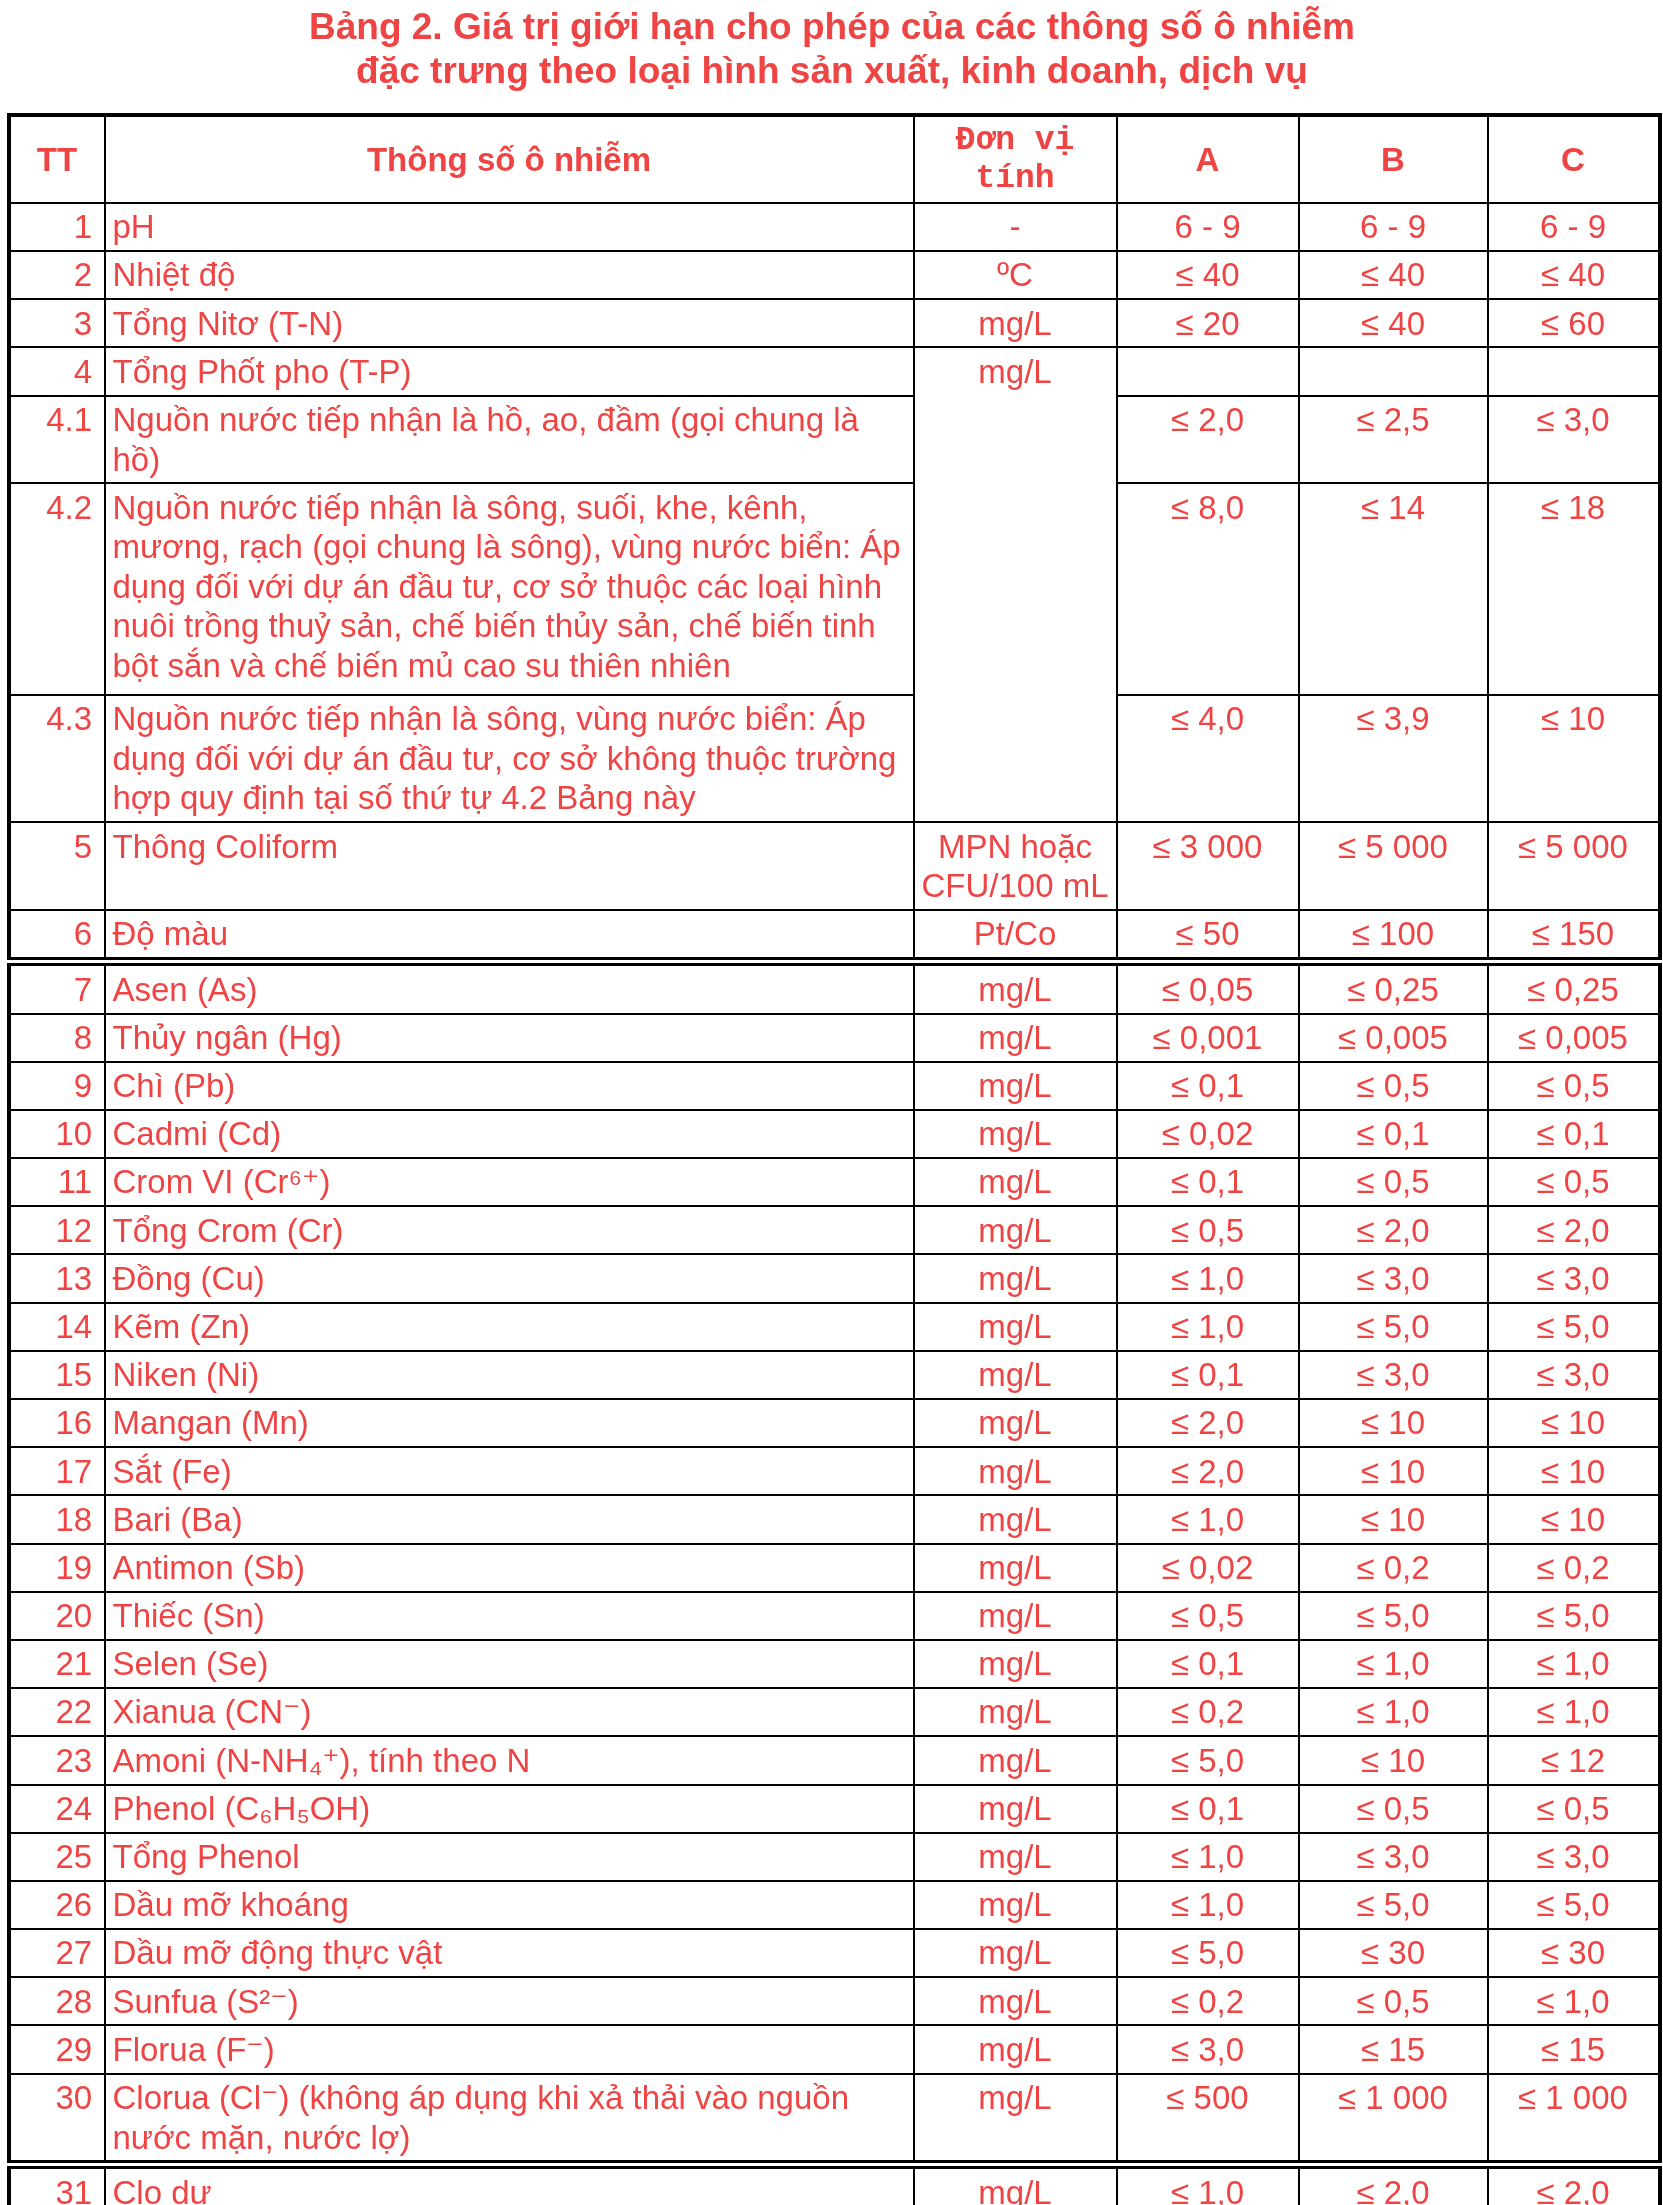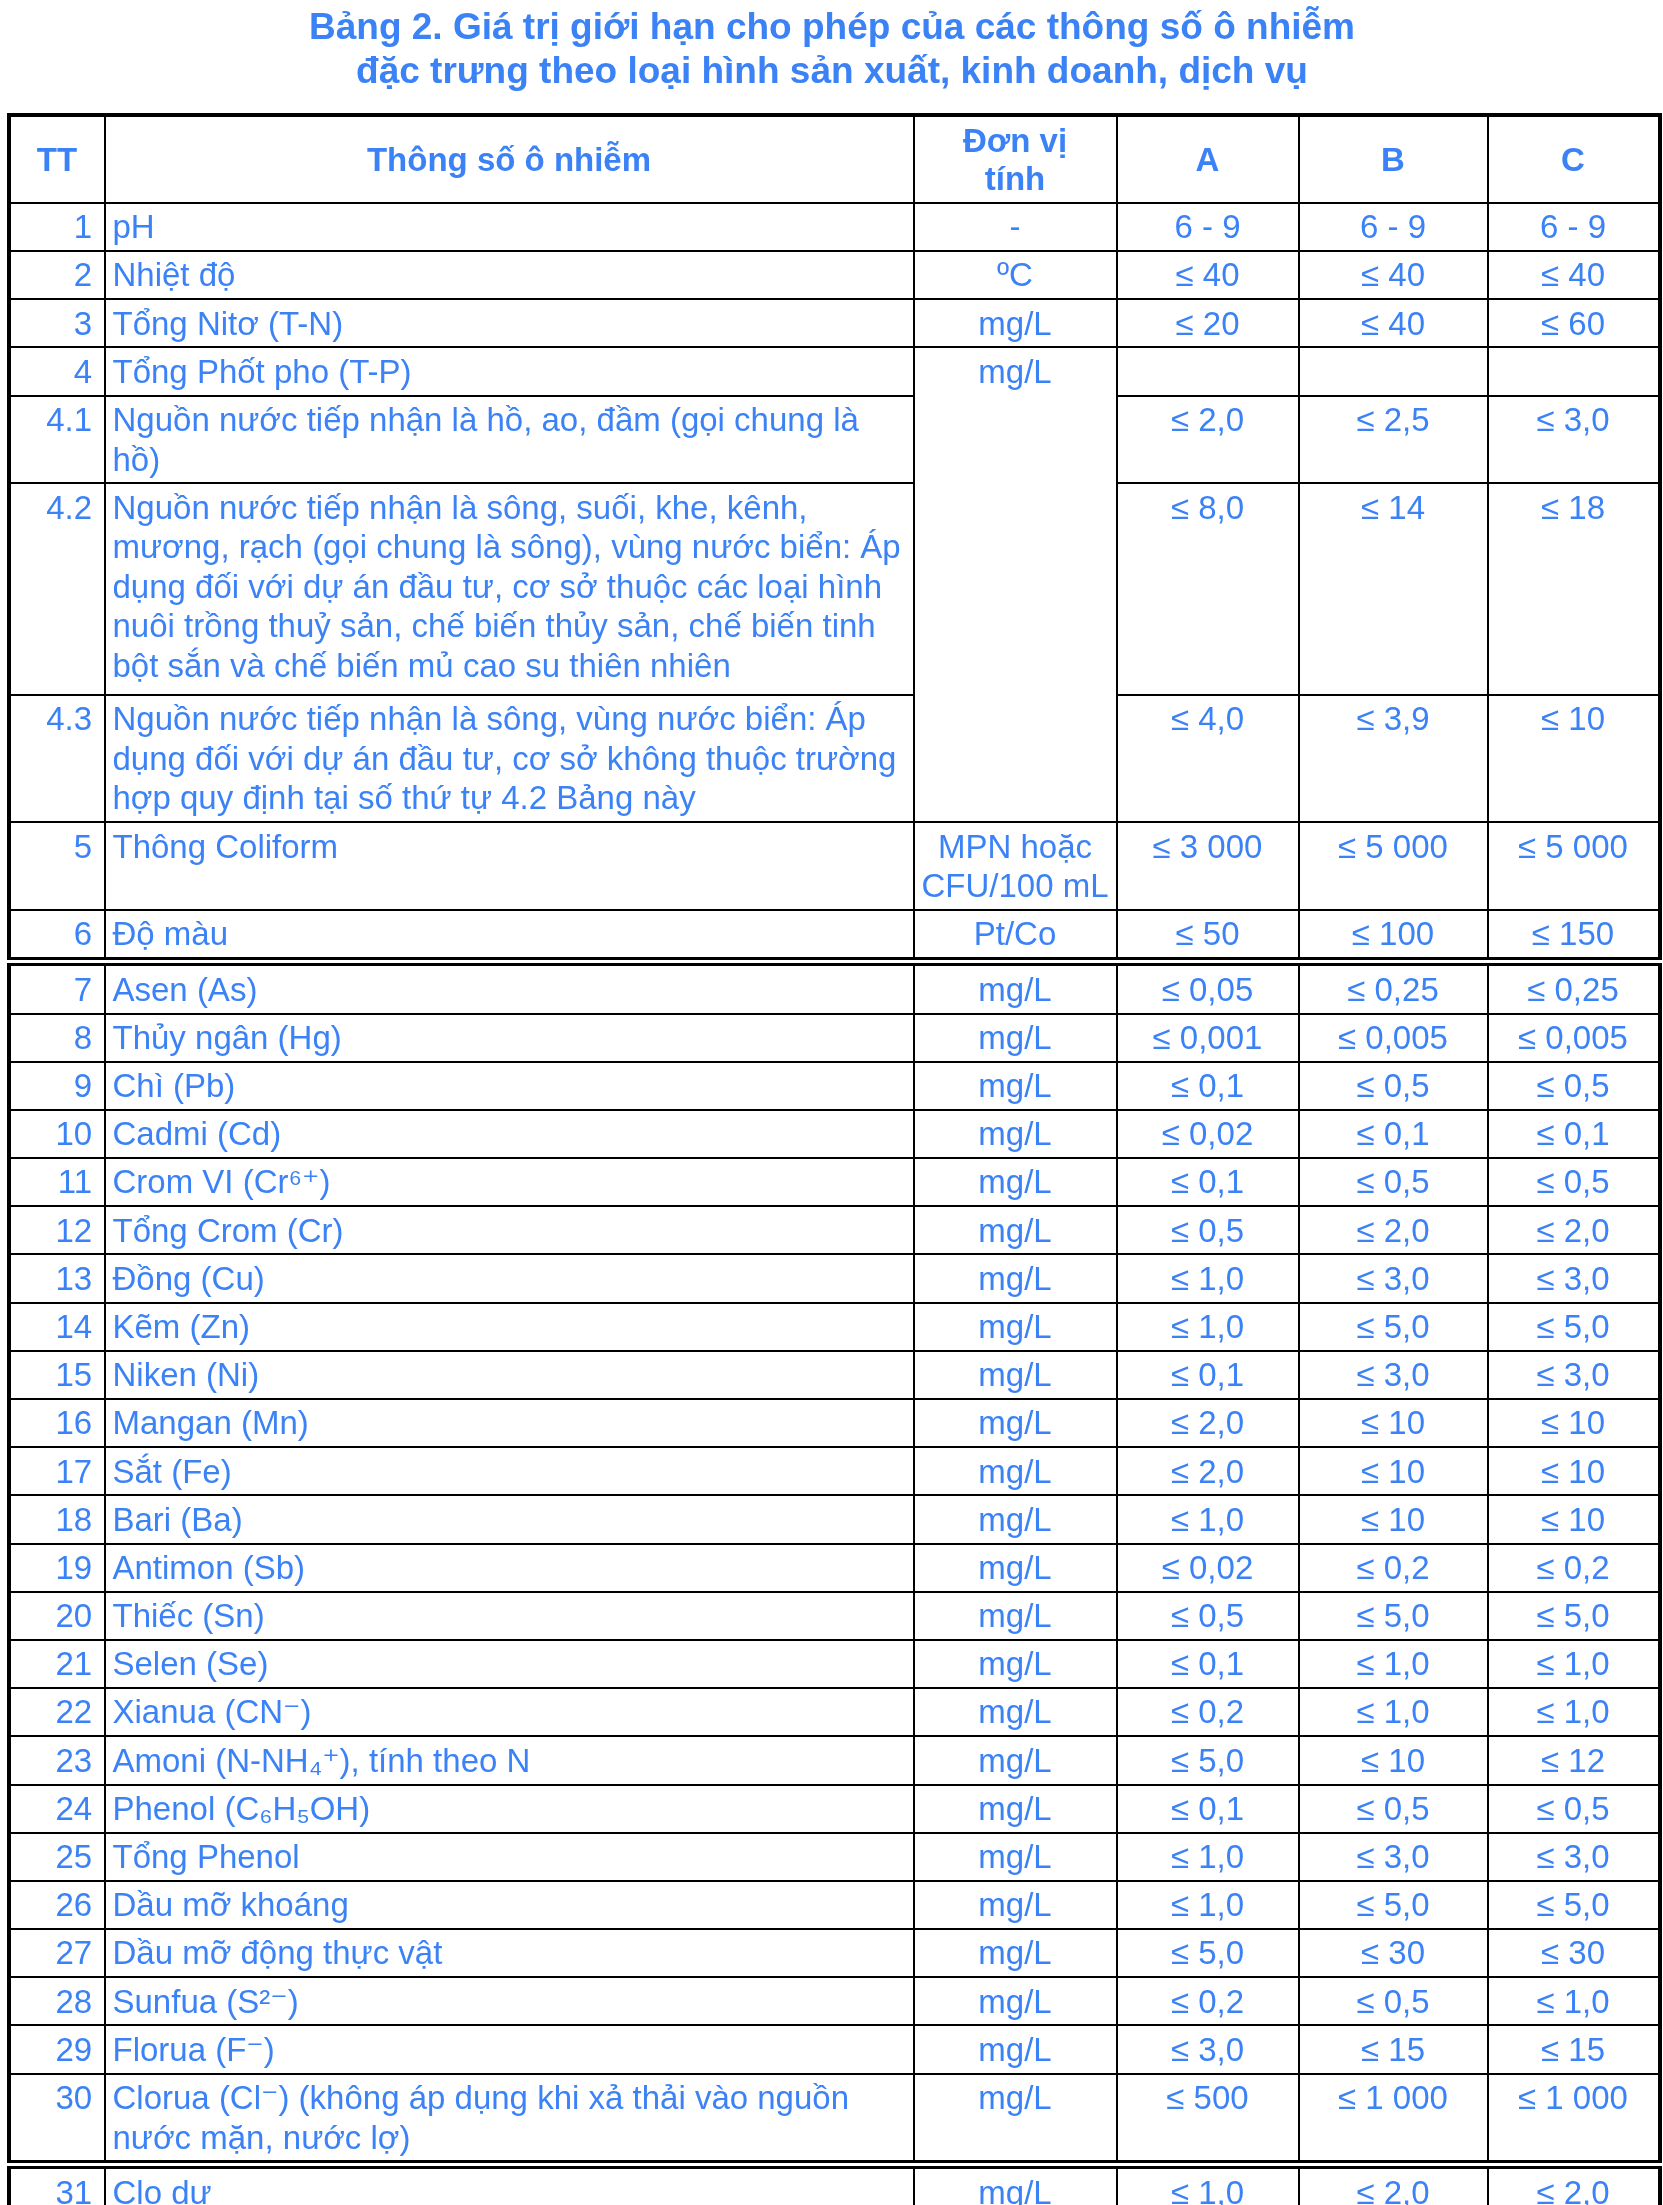--- a/index.html
+++ b/index.html
@@ -1,21 +1,21 @@
 <!DOCTYPE html>
 <html style="font-size:13px"><head>
 <meta charset="utf-8">
 <style>
   html,body{margin:0;padding:0;background:#fff;}
   .page{
     position:relative;
     width:1664px;height:2205px;
     overflow:hidden;
     background:#fff;
-    color:#3b82f6;
+    color:#ef4444;
     font-family:"Liberation Sans","DejaVu Sans",sans-serif;
   }
   .title{
     margin:4.9px 13px 19.6px 13px;
     font-size:37px;
     font-weight:bold;
     line-height:1.2;
     text-align:center;
     text-wrap:balance;
   }
@@ -32,21 +32,21 @@
     font-size:33px;
   }
   th{
     font-weight:bold;
     text-align:center;
     vertical-align:middle;
     height:78px;
     padding:3.3px;
     line-height:1.15;
   }
-  .unit-h{display:inline-block;max-width:135px;}
+  .unit-h{display:inline-block;max-width:135px;font-family:Liberation Mono, monospace;}
   td{
     vertical-align:top;
     padding:3.3px 6.5px;
     line-height:1.2;
   }
   td.tt{text-align:right;padding-right:11.4px;}
   td.param{text-align:left;padding-left:7px;}
   td.unit,td.val{text-align:center;}
   tr.h56  td{height:34px;}
   tr.h100 td{height:70px;}

